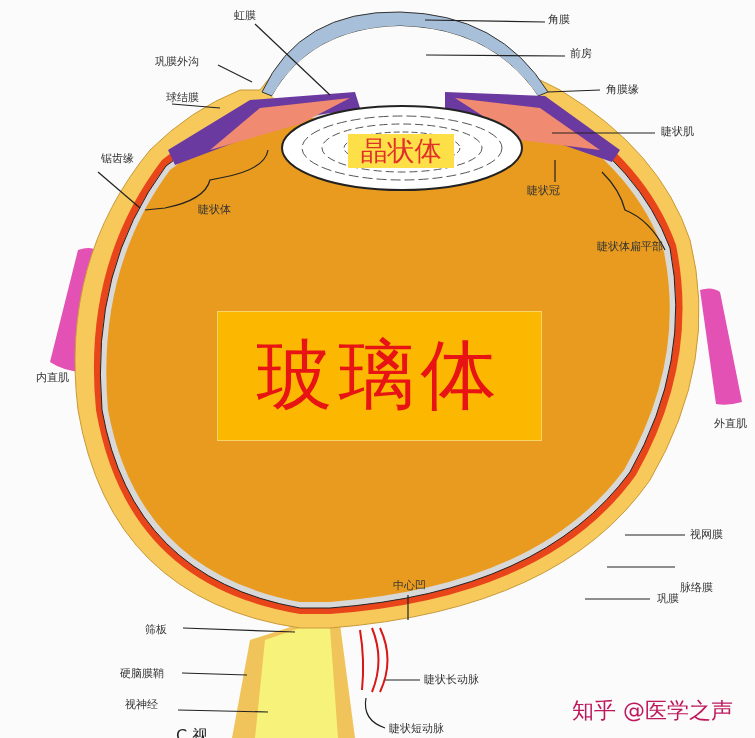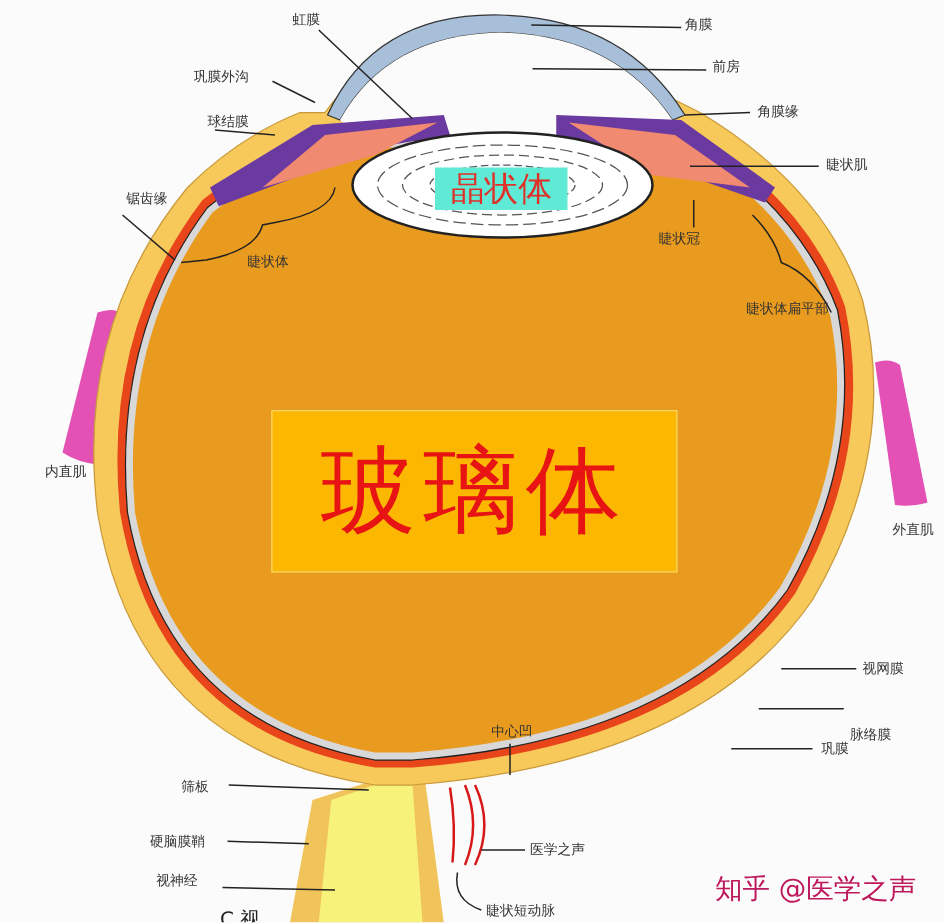--- a/index.html
+++ b/index.html
@@ -1,23 +1,23 @@
 <!DOCTYPE html>
 <html><head>
 <meta charset="utf-8">
 <style>
   html, body { margin:0; padding:0; background:#fbfbfb; }
   #stage { position:relative; width:755px; height:738px; overflow:hidden; background:#fbfbfb;
     font-family:"DejaVu Serif","Liberation Serif",serif; }
   svg#eye { position:absolute; left:0; top:0; }
   .lbl { position:absolute; font-size:11px; color:#333; white-space:nowrap; line-height:12px; }
   .big { position:absolute; display:flex; align-items:center; justify-content:center; }
-  .lens-tag { left:348px; top:134px; width:106px; height:34px; background:#5eead4; color:#e0302a;
+  .lens-tag { left:348px; top:134px; width:106px; height:34px; background:#fde047; color:#e0302a;
     font-size:27px; font-family:"DejaVu Sans","Liberation Sans",sans-serif; }
-  .vit-tag { left:217px; top:328px; width:323px; height:128px; background:#fcb800; border:1px solid #f6d46a;
+  .vit-tag { left:217px; top:311px; width:323px; height:128px; background:#fcb800; border:1px solid #f6d46a;
     color:#e81414; font-size:76px; letter-spacing:6px; font-family:"DejaVu Serif","Liberation Serif",serif; }
   .wm { position:absolute; left:572px; top:696px; font-size:22px; color:#be185d;
     font-family:"DejaVu Sans","Liberation Sans",sans-serif; }
   .partial { position:absolute; left:176px; top:726px; font-size:16px; color:#222; font-family:"DejaVu Sans",sans-serif; }
 </style>
 </head>
 <body>
 
 <div id="stage">
   <svg id="eye" width="755" height="738" viewBox="0 0 755 738">
@@ -95,18 +95,18 @@
   <span class="lbl" style="left:569px;top:241px;padding-left:28px;">睫状体扁平部</span>
   <span class="lbl" style="left:36px;top:372px;">内直肌</span>
   <span class="lbl" style="left:714px;top:418px;">外直肌</span>
   <span class="lbl" style="left:690px;top:529px;">视网膜</span>
   <span class="lbl" style="left:680px;top:582px;">脉络膜</span>
   <span class="lbl" style="left:657px;top:593px;">巩膜</span>
   <span class="lbl" style="left:393px;top:580px;">中心凹</span>
   <span class="lbl" style="left:145px;top:624px;">筛板</span>
   <span class="lbl" style="left:120px;top:668px;text-align:center;">硬脑膜鞘</span>
   <span class="lbl" style="left:125px;top:699px;">视神经</span>
-  <span class="lbl" style="left:424px;top:674px;">医学之声</span>
+  <span class="lbl" style="left:424px;top:674px;">睫状长动脉</span>
   <span class="lbl" style="left:389px;top:723px;">睫状短动脉</span>
 
   <span class="partial">C 视 ...</span>
   <span class="wm">知乎 @医学之声</span>
 </div>
 
 </body></html>

